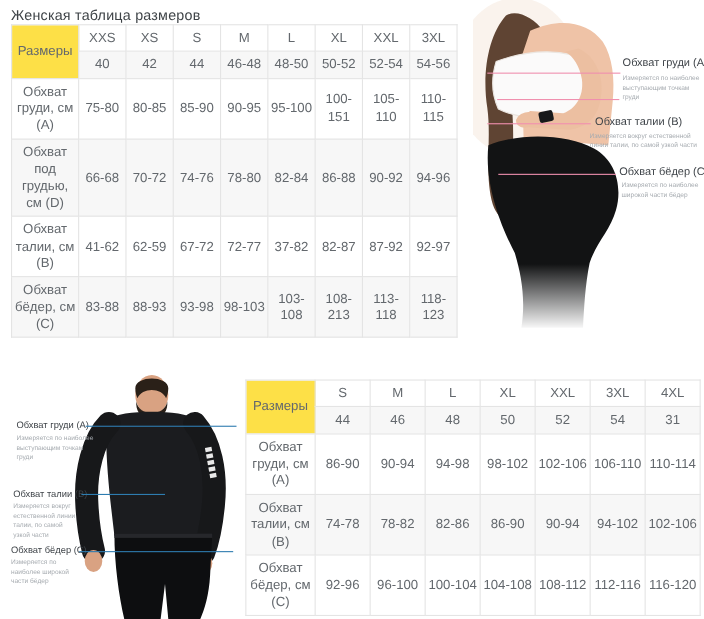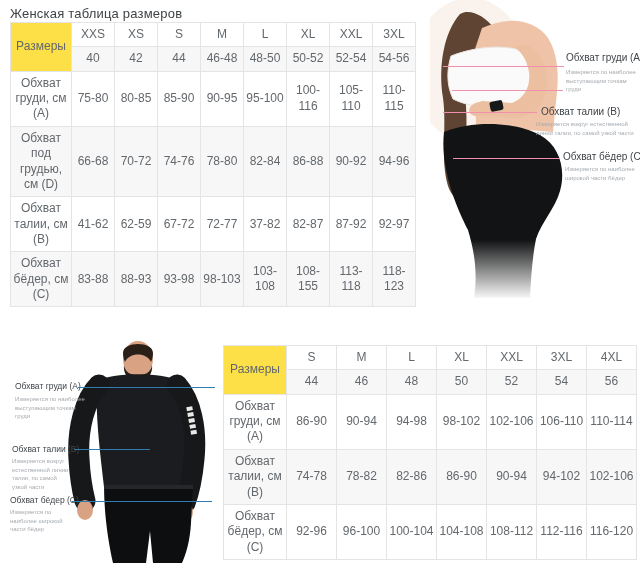--- a/index.html
+++ b/index.html
@@ -57,21 +57,21 @@
       <td>52-54</td>
       <td>54-56</td>
     </tr>
     <tr>
       <td class="labelcol">Обхват груди, см (A)</td>
       <td>75-80</td>
       <td>80-85</td>
       <td>85-90</td>
       <td>90-95</td>
       <td>95-100</td>
-      <td>100-116</td>
+      <td>100-151</td>
       <td>105-110</td>
       <td>110-115</td>
     </tr>
     <tr class="stripe">
       <td class="labelcol">Обхват под грудью, см (D)</td>
       <td>66-68</td>
       <td>70-72</td>
       <td>74-76</td>
       <td>78-80</td>
       <td>82-84</td>
@@ -90,21 +90,21 @@
       <td>87-92</td>
       <td>92-97</td>
     </tr>
     <tr class="stripe">
       <td class="labelcol">Обхват бёдер, см (C)</td>
       <td>83-88</td>
       <td>88-93</td>
       <td>93-98</td>
       <td>98-103</td>
       <td>103-108</td>
-      <td>108-155</td>
+      <td>108-213</td>
       <td>113-118</td>
       <td>118-123</td>
     </tr>
   </tbody>
     </table>
 
   <div class="photo woman-photo">
     <svg width="210" height="315" viewBox="0 0 210 315">
       <defs>
         <linearGradient id="fadeW" x1="0" y1="0" x2="0" y2="1">
@@ -151,21 +151,21 @@
       <td>3XL</td>
       <td>4XL</td>
     </tr>
     <tr class="stripe">
       <td>44</td>
       <td>46</td>
       <td>48</td>
       <td>50</td>
       <td>52</td>
       <td>54</td>
-      <td>56</td>
+      <td>31</td>
     </tr>
     <tr>
       <td class="labelcol">Обхват груди, см (A)</td>
       <td>86-90</td>
       <td>90-94</td>
       <td>94-98</td>
       <td>98-102</td>
       <td>102-106</td>
       <td>106-110</td>
       <td>110-114</td>

